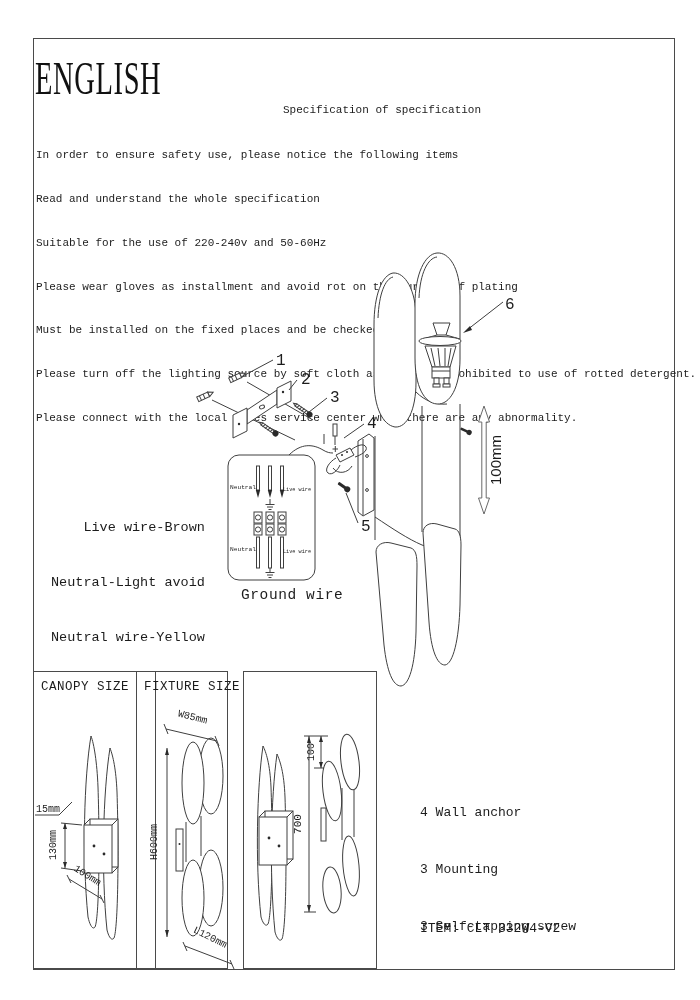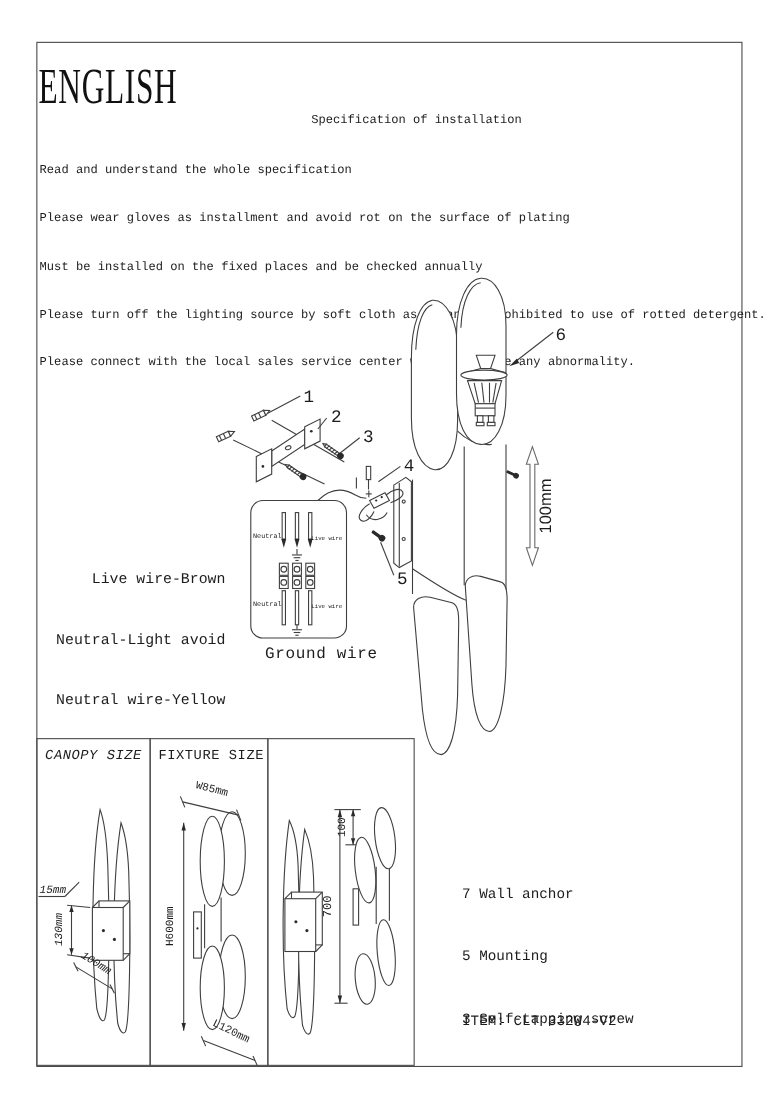--- a/index.html
+++ b/index.html
@@ -8,44 +8,46 @@
   .abs{position:absolute;}
   .mono{font-family:"Liberation Mono", monospace;white-space:pre;color:#1c1c1c;}
   .page-border{left:33px;top:38px;width:640px;height:930px;border:1px solid #4a4a4a;}
   .title{left:35px;top:56px;font-family:"Liberation Serif", serif;font-size:46px;line-height:1;
          transform:scaleX(0.62);transform-origin:0 0;letter-spacing:1px;color:#111;}
   .spec-title{left:283px;top:104px;font-size:11px;}
   .spec-lines{left:36px;top:119px;font-size:11px;line-height:14.6px;}
   .legend{left:51px;top:482px;font-size:13.5px;line-height:18.4px;text-align:right;}
   .ground-caption{left:241px;top:587px;font-size:14.5px;letter-spacing:0.6px;}
   .box{border:1px solid #4a4a4a;box-sizing:border-box;}
-  .box1{left:33px;top:671px;width:104px;height:298px;font-style:italic;}
-  .box2{left:136px;top:671px;width:108px;height:298px;}
+  .box1{left:33px;top:671px;width:123px;height:298px;}
+  .box2{left:136px;top:671px;width:92px;height:298px;}
   .box3{left:243px;top:671px;width:134px;height:298px;}
   .box-title{position:absolute;left:7px;top:8px;font-size:12.5px;letter-spacing:0.5px;white-space:pre;}
   .parts{left:420px;top:765px;font-size:13px;line-height:19px;}
   .item-code{left:420px;top:921px;font-size:13px;}
   svg{position:absolute;overflow:visible;}
   .ln{fill:none;stroke:#3f3f3f;stroke-width:1;}
   .lnw{fill:#ffffff;stroke:#3f3f3f;stroke-width:1;}
   .blk{fill:#2a2a2a;stroke:none;}
   svg text{font-family:"Liberation Mono", monospace;fill:#1c1c1c;}
   .dimtxt{font-size:10px;}
 </style>
 </head>
 <body>
 
 <div class="page">
   <div class="abs page-border"></div>
 
   <div class="abs title">ENGLISH</div>
 
-  <div class="abs mono spec-title">Specification of installation</div>
+  <div class="abs mono spec-title">Specification of specification</div>
   <div class="abs mono spec-lines">
+    <div>In order to ensure safety use, please notice the following items</div>
     <div>Read and understand the whole specification</div>
+    <div>Suitable for the use of 220-240v and 50-60Hz</div>
     <div>Please wear gloves as installment and avoid rot on the surface of plating</div>
     <div>Must be installed on the fixed places and be checked annually</div>
     <div>Please turn off the lighting source by soft cloth as cleaning prohibited to use of rotted detergent.</div>
     <div>Please connect with the local sales service center when there are any abnormality.</div>
   </div>
 
   <svg class="abs" style="left:33px;top:240px;" width="641" height="450" viewBox="0 0 641 450">
 
     <g>
       <line class="ln" x1="214" y1="142" x2="280" y2="180"></line>
@@ -330,21 +332,21 @@
         <ellipse class="lnw" cx="88" cy="218" rx="9" ry="23" transform="rotate(-5 88 218)"></ellipse>
         <line class="ln" x1="98" y1="116" x2="98" y2="168"></line>
         <line class="ln" x1="110" y1="118" x2="110" y2="165"></line>
       </g>
       <text x="57" y="152" text-anchor="middle" font-size="11" transform="rotate(-90 57 152)">700</text>
       <text x="70" y="80" text-anchor="middle" font-size="10" transform="rotate(-90 70 80)">100</text>
     </svg>
   </div>
 
   <div class="abs mono parts">
-    <div>7 Wall anchor</div>
-    <div>5 Mounting</div>
+    <div>4 Wall anchor</div>
+    <div>3 Mounting</div>
     <div>3 Self-tapping screw</div>
     
     
   </div>
 
   <div class="abs mono item-code">ITEM: CLT 332W4-V2</div>
 </div>
 
 </body></html>

